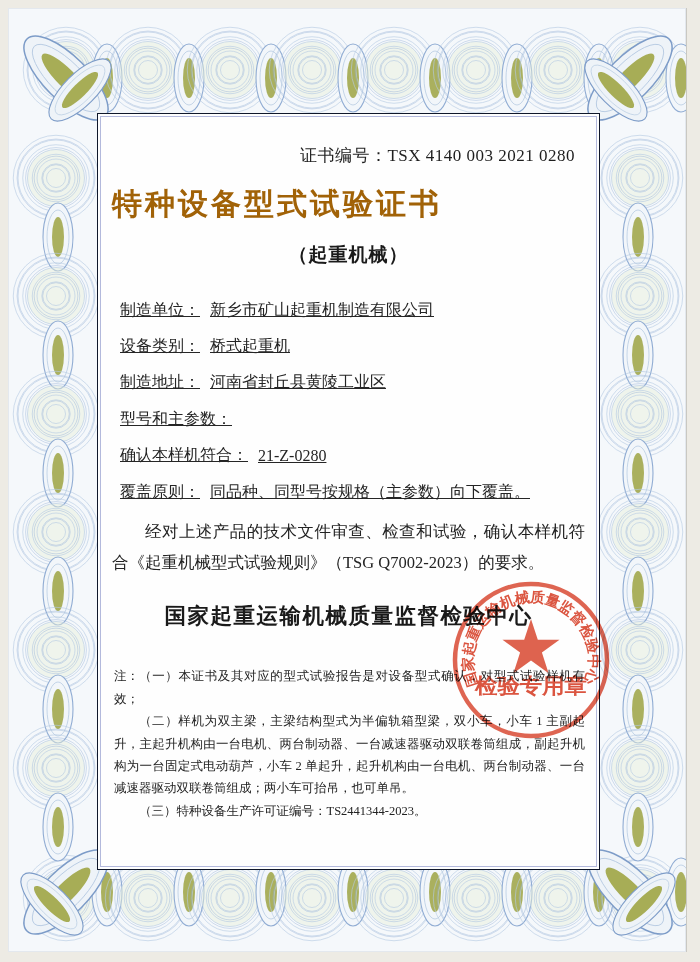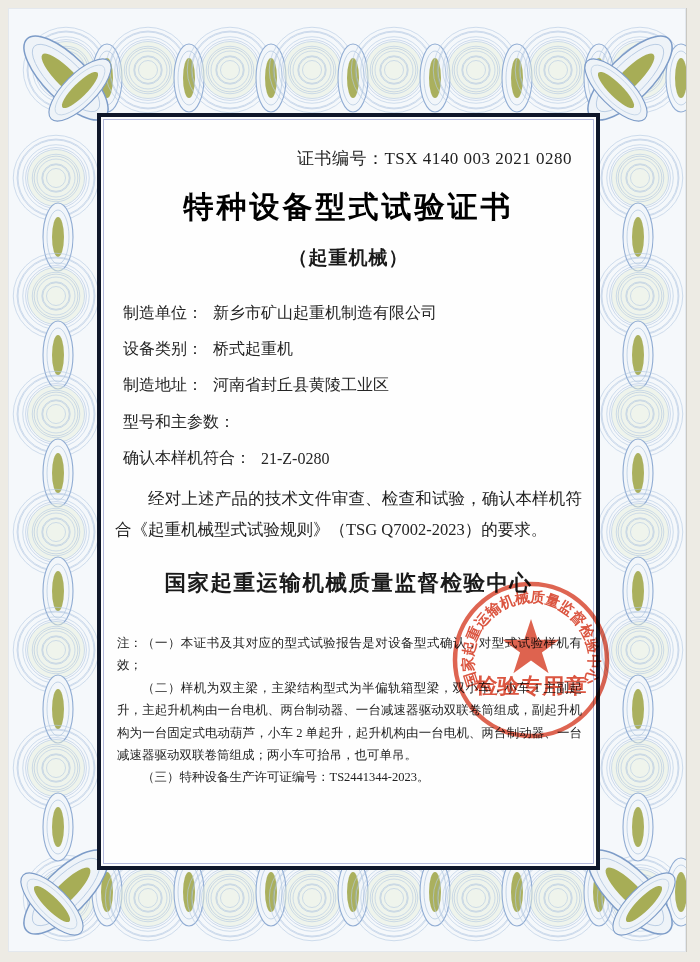--- a/index.html
+++ b/index.html
@@ -11,46 +11,46 @@
   }
   .paper{
     position:absolute;left:8px;top:8px;width:678px;height:944px;
     background:#f5f8fb;
     box-shadow:1px 0 0 #c9c8c2, inset 0 0 0 1px #e3e8ee;
   }
   .deco{position:absolute;left:0;top:0;pointer-events:none;}
   .inner-frame{
     position:absolute;left:89px;top:105px;width:503px;height:757px;
     background:#fefefe;
-    border:4px solid #0f172a;
+    border:1px solid #0f172a;
     box-sizing:border-box;
   }
   .inner-frame::before{
     content:"";position:absolute;inset:2px;border:1px solid #b3b9dc;
     pointer-events:none;
   }
   .content{
     position:absolute;left:0;top:0;width:100%;height:100%;
     box-sizing:border-box;padding:0 14px;
   }
   .cert-no{
     margin-top:30px;text-align:right;padding-right:10px;
     font-size:17px;letter-spacing:.5px;color:#1e1e1e;
   }
   .cert-title{
-    margin-top:17px;text-align:center;
+    margin-top:17px;
     font-family:"Liberation Sans","DejaVu Sans",sans-serif;
-    font-weight:bold;font-size:30px;letter-spacing:3px;color:#000000;
+    font-weight:bold;font-size:30px;letter-spacing:3px;color:#a16207;
   }
   .cert-subtitle{
     margin-top:17px;text-align:center;
     font-family:"Liberation Sans","DejaVu Sans",sans-serif;
     font-weight:bold;font-size:19px;letter-spacing:1px;color:#1b1b1b;
   }
-  .fields{margin-top:24px;}
+  .fields{margin-top:24px;text-decoration:underline;}
   .field-row{
     height:36.4px;display:flex;align-items:center;
     font-size:16px;color:#242424;padding-left:8px;
   }
   .field-row .lab{white-space:nowrap;}
   .field-row .val{margin-left:10px;white-space:nowrap;}
   .statement{
     margin-top:6px;font-size:16.5px;line-height:31px;
     text-indent:2em;color:#232323;text-align:justify;
   }
@@ -196,20 +196,24 @@
           <span class="lab">制造地址：</span>
           <span class="val">河南省封丘县黄陵工业区</span>
         </div>
         <div class="field-row">
           <span class="lab">型号和主参数：</span>
         </div>
         <div class="field-row">
           <span class="lab">确认本样机符合：</span>
           <span class="val">21-Z-0280</span>
         </div>
+        <div class="field-row">
+          <span class="lab">覆盖原则：</span>
+          <span class="val">同品种、同型号按规格（主参数）向下覆盖。</span>
+        </div>
       </div>
 
       <div class="statement">经对上述产品的技术文件审查、检查和试验，确认本样机符合《起重机械型式试验规则》（TSG Q7002-2023）的要求。</div>
 
 
       <div class="issuer">国家起重运输机械质量监督检验中心</div>
 
       <div class="notes">
         <span class="notes-label">注：</span>
         <p>（一）本证书及其对应的型式试验报告是对设备型式确认，对型式试验样机有效；</p>

